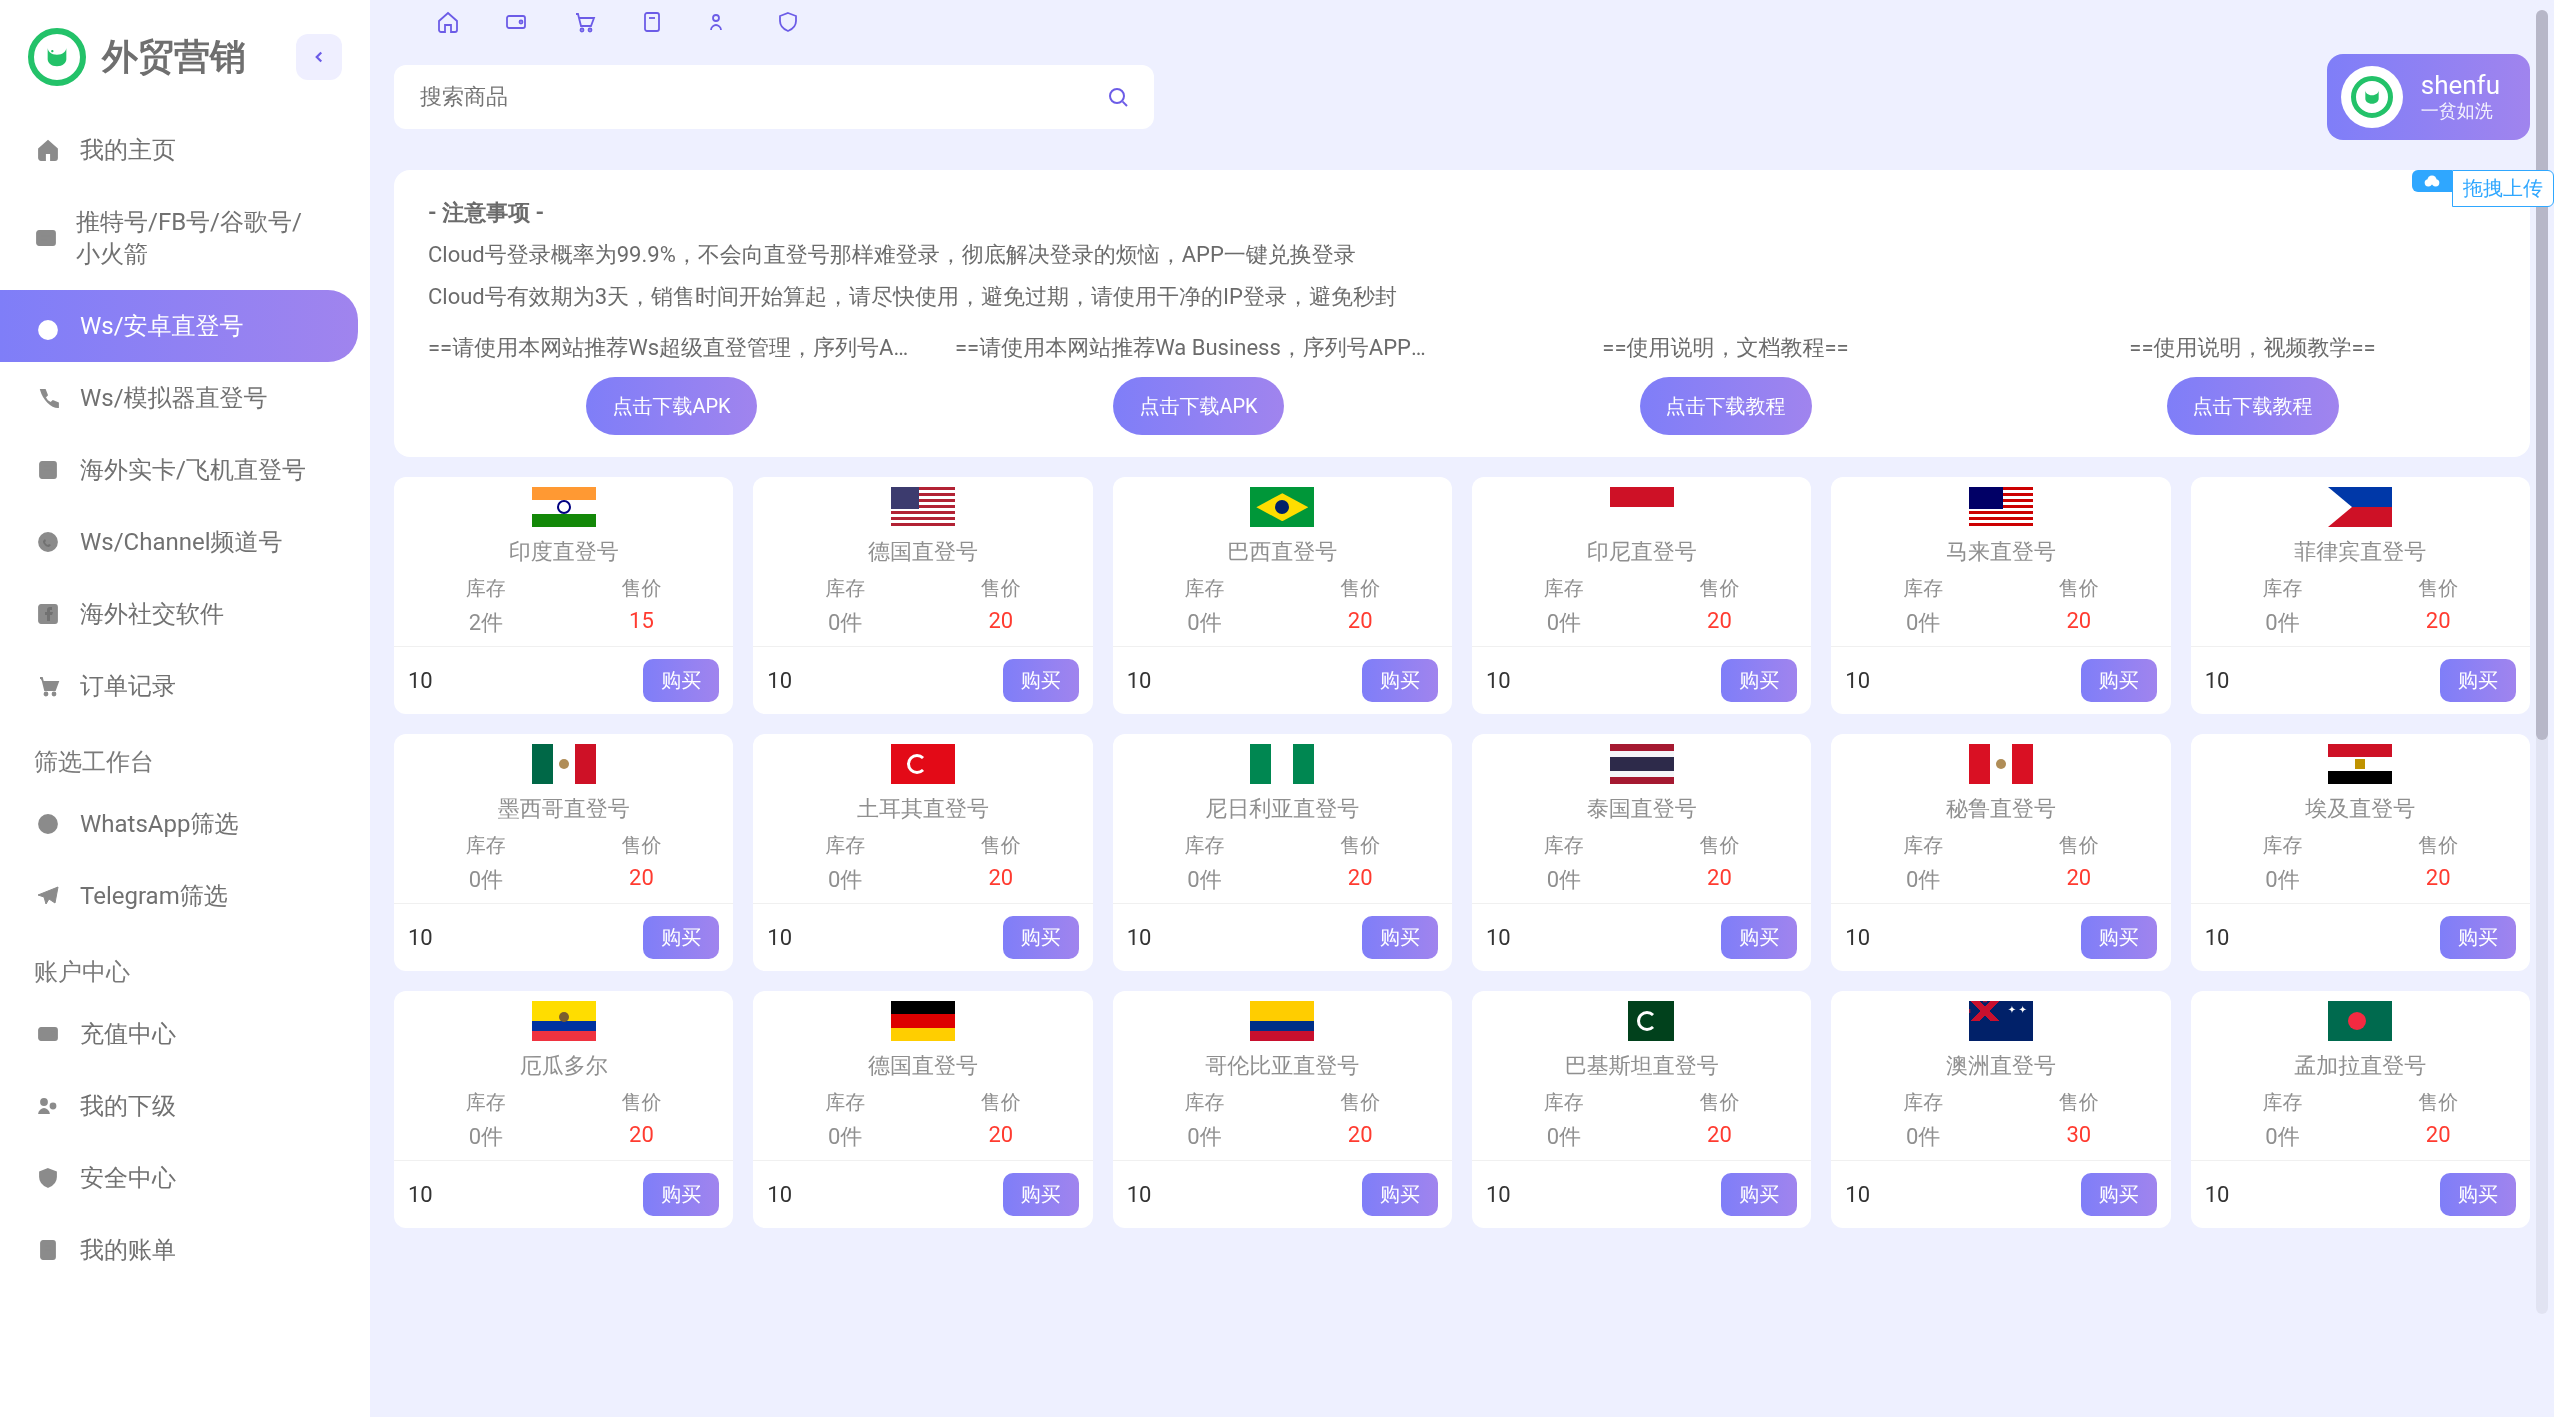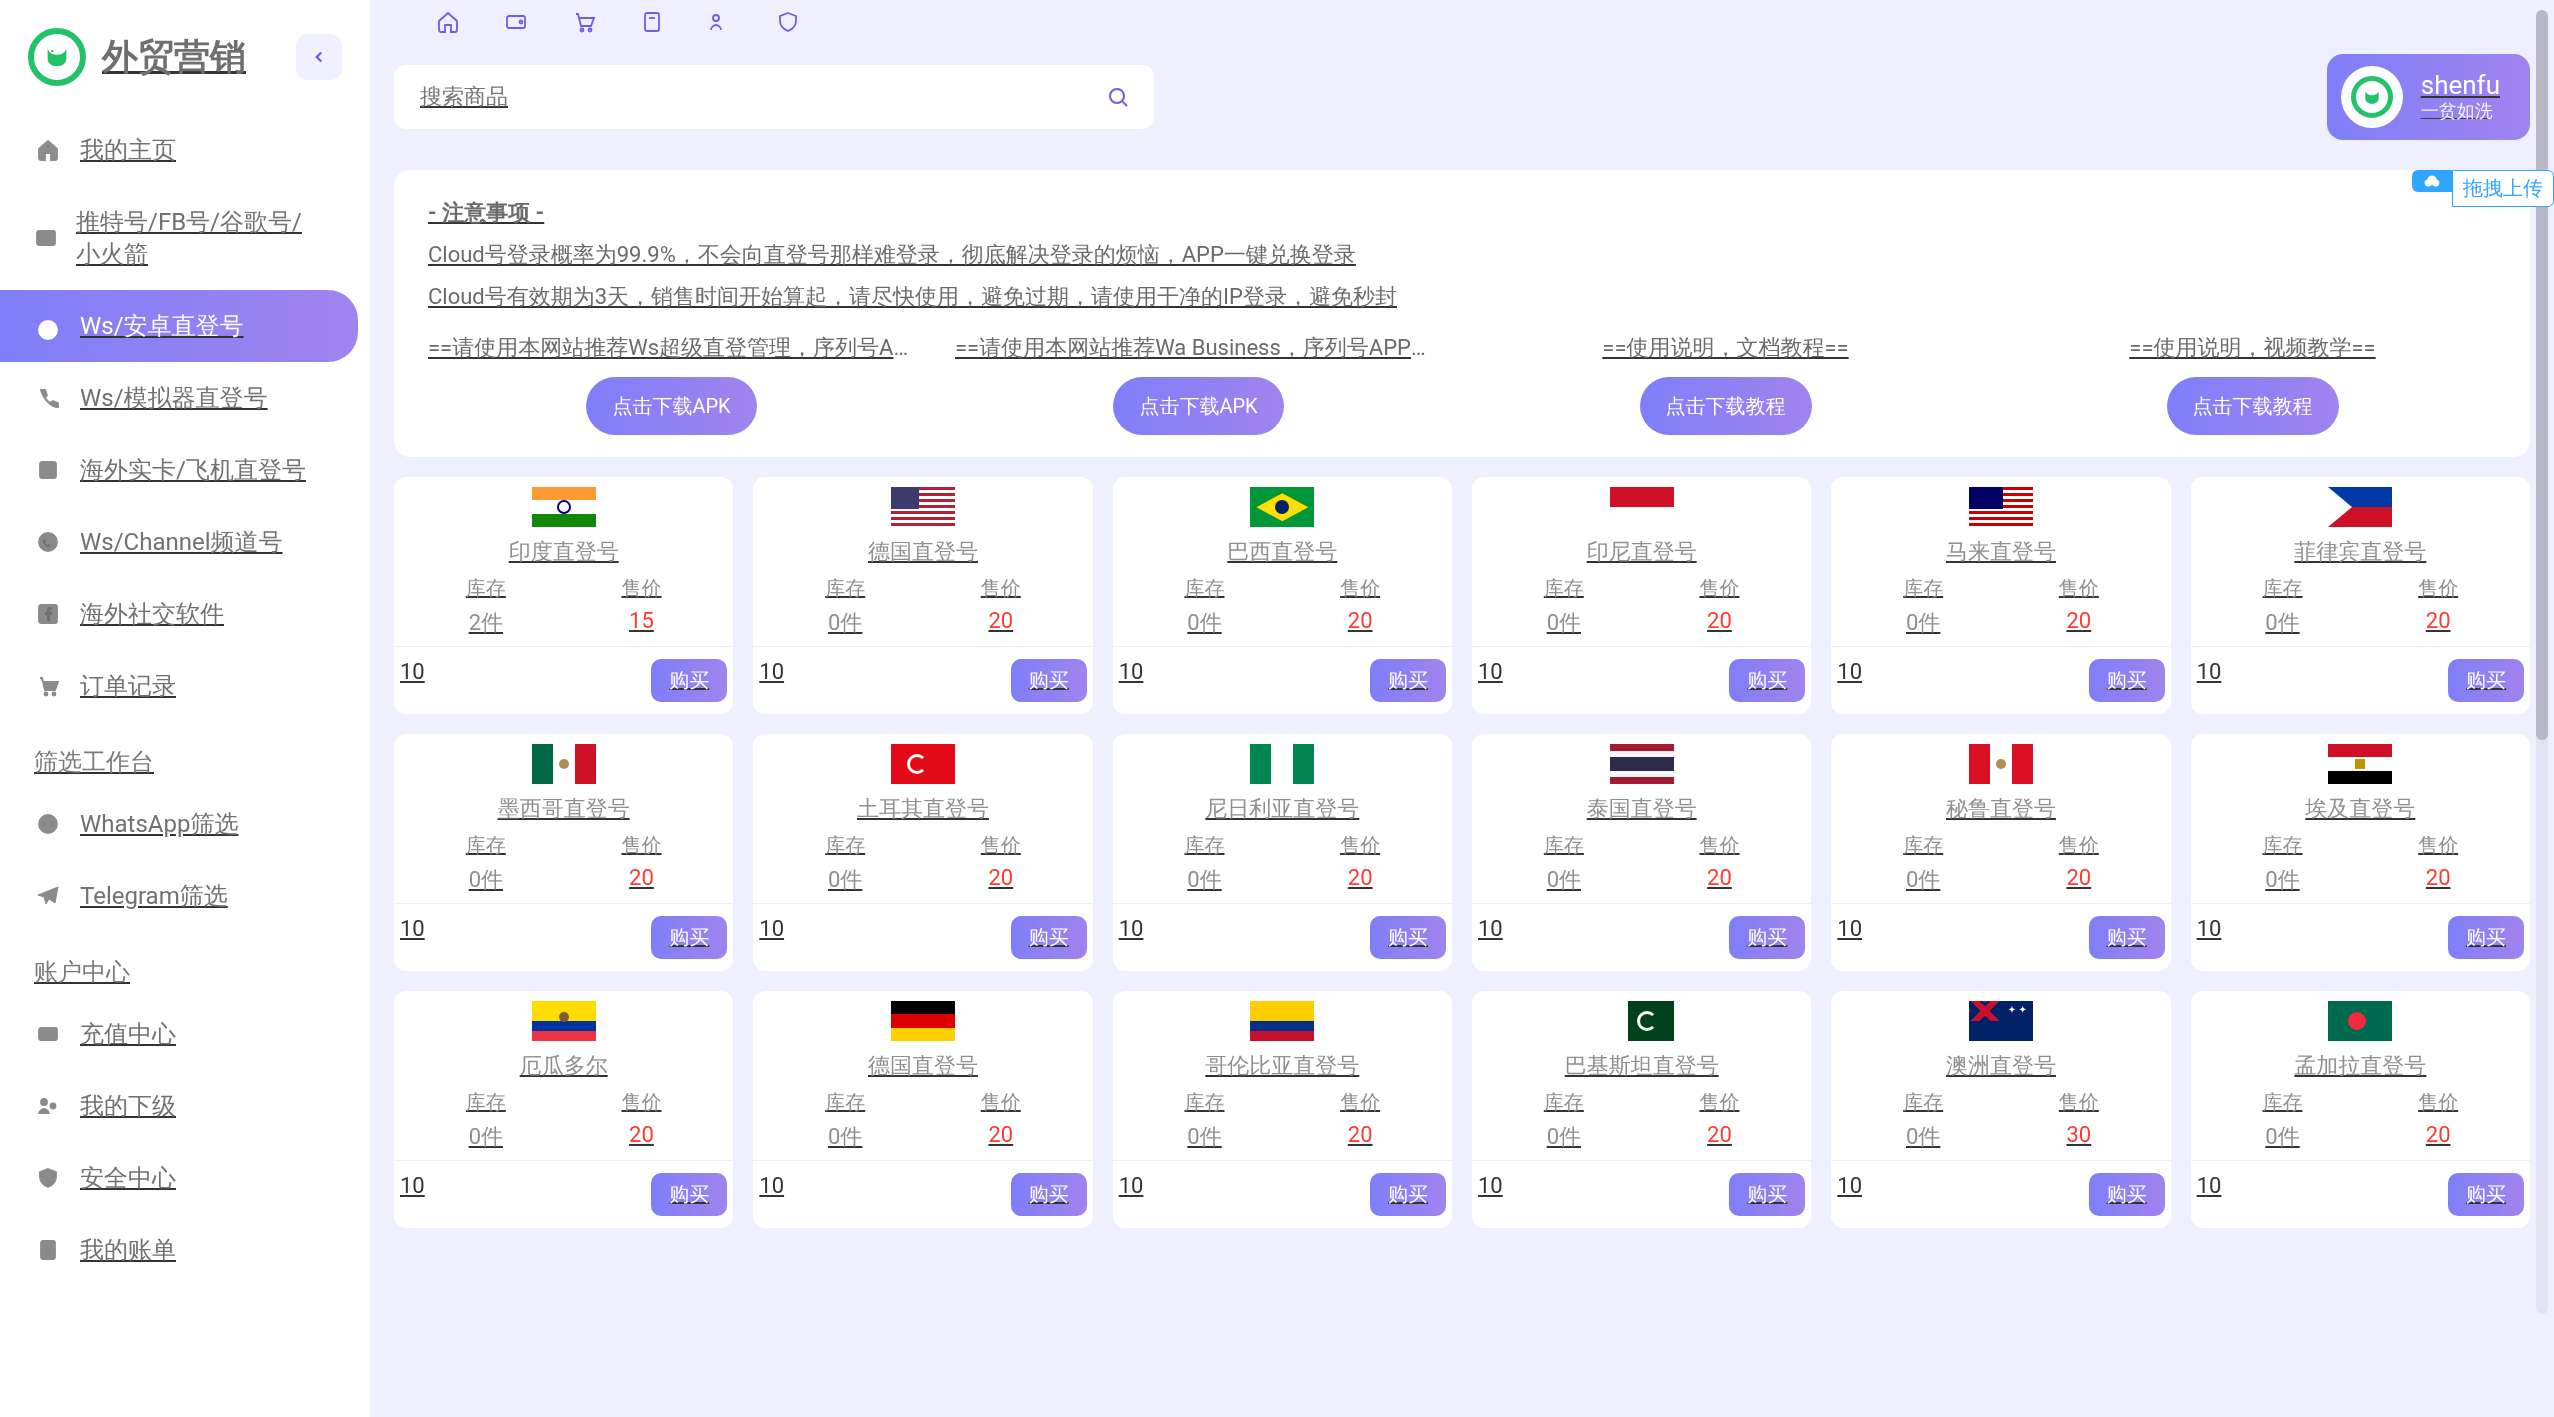--- a/index.html
+++ b/index.html
@@ -19,21 +19,20 @@
   html,body{margin:0;padding:0;height:100%;}
   body{
     font-family:-apple-system,BlinkMacSystemFont,"Segoe UI",Roboto,"Helvetica Neue",Arial,"Noto Sans",sans-serif;
     background:var(--bg);
     color:var(--text);
     font-size:20px;
   }
   .app{
     display:flex;
     min-height:100vh;
-    text-decoration:underline;
   }
   
   .sidebar{
     width:var(--sidebar-w);
     background:#fff;
     display:flex;
     flex-direction:column;
     flex-shrink:0;
   }
   .brand{
@@ -183,22 +182,22 @@
   .flag{
     width:64px;height:40px;margin:2px auto 10px;display:block;
   }
   .pname{color:var(--gray-label);font-size:22px;margin-bottom:8px;}
   .stats{display:flex;justify-content:space-around;font-size:20px;color:var(--gray-label);}
   .stats .col{display:flex;flex-direction:column;gap:6px;}
   .stats .val{font-size:22px;}
   .stats .price{color:var(--red);}
   .card-foot{
     border-top:1px solid var(--border);
-    display:flex;align-items:flex-start;justify-content:space-between;
-    padding:12px 6px;
+    display:flex;align-items:center;justify-content:space-between;
+    padding:12px 14px;
   }
   .qty{font-size:22px;color:#333;}
   .buybtn{
     background:linear-gradient(90deg,var(--primary-grad-start),var(--primary-grad-end));
     color:#fff;border-radius:10px;padding:8px 18px;font-size:20px;cursor:pointer;
   }
   
   .flag{background:#ccc;position:relative;}
   .flag.in{background:linear-gradient(#ff9933 33.3%,#fff 33.3% 66.6%,#138808 66.6%);}
   .flag.in::after{content:"";position:absolute;left:50%;top:50%;width:10px;height:10px;border:2px solid #000080;border-radius:50%;transform:translate(-50%,-50%);}

